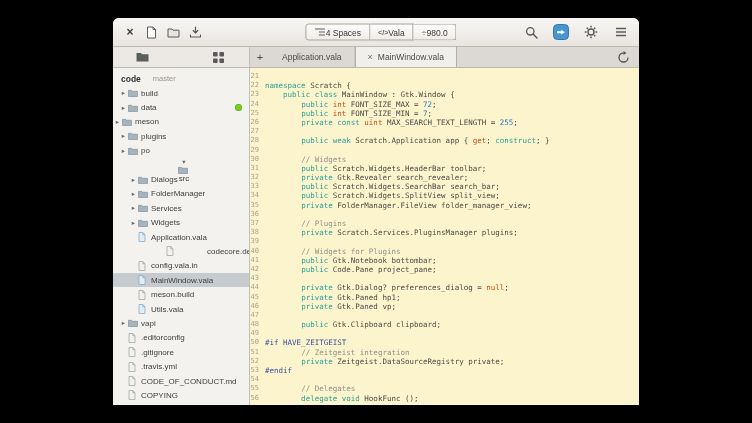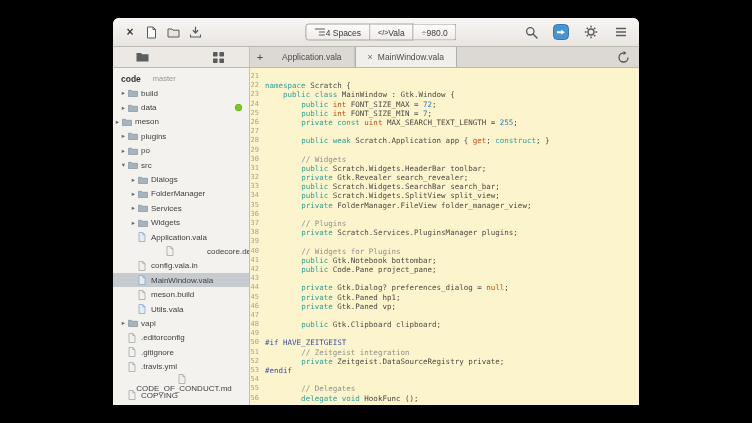--- a/index.html
+++ b/index.html
@@ -229,21 +229,21 @@
           </div>
           <div class="trow" style="padding-left: 6px;">
             <span class="chev">▸</span>
             <span class="ticon">
               <svg width="10" height="8" viewBox="0 0 10 8">
                 <path d="M.5 1.3 H3.6 L4.4 2.3 H9.5 V7.5 H.5 Z" fill="#a6b4be" stroke="#8494a0" stroke-width=".7"></path>
               </svg>
             </span>
             <span class="tlabel">po</span>
           </div>
-          <div class="trow" style="padding-left: 6px;">
+          <div class="trow" style="padding-left: 6px; flex-direction: column;">
             <span class="chev">▾</span>
             <span class="ticon">
               <svg width="10" height="8" viewBox="0 0 10 8">
                 <path d="M.5 1.3 H3.6 L4.4 2.3 H9.5 V7.5 H.5 Z" fill="#a6b4be" stroke="#8494a0" stroke-width=".7"></path>
               </svg>
             </span>
             <span class="tlabel">src</span>
           </div>
           <div class="trow" style="padding-left: 16px;">
             <span class="chev">▸</span>
@@ -373,21 +373,21 @@
           <div class="trow" style="padding-left: 6px;">
             <span class="chev"></span>
             <span class="ticon">
               <svg width="8" height="10" viewBox="0 0 8 10">
                 <path d="M1 .5 H4.8 L7 2.7 V9.5 H1 Z" fill="#f1f1ee" stroke="#9a9e9f" stroke-width=".7"></path>
                 <path d="M4.8 .5 V2.7 H7" fill="none" stroke="#9a9e9f" stroke-width=".7"></path>
               </svg>
             </span>
             <span class="tlabel">.travis.yml</span>
           </div>
-          <div class="trow" style="padding-left: 6px; flex-direction: column;">
+          <div class="trow" style="padding-left: 6px;">
             <span class="chev"></span>
             <span class="ticon">
               <svg width="8" height="10" viewBox="0 0 8 10">
                 <path d="M1 .5 H4.8 L7 2.7 V9.5 H1 Z" fill="#f1f1ee" stroke="#9a9e9f" stroke-width=".7"></path>
                 <path d="M4.8 .5 V2.7 H7" fill="none" stroke="#9a9e9f" stroke-width=".7"></path>
               </svg>
             </span>
             <span class="tlabel">CODE_OF_CONDUCT.md</span>
           </div>
           <div class="trow" style="padding-left: 6px;">

